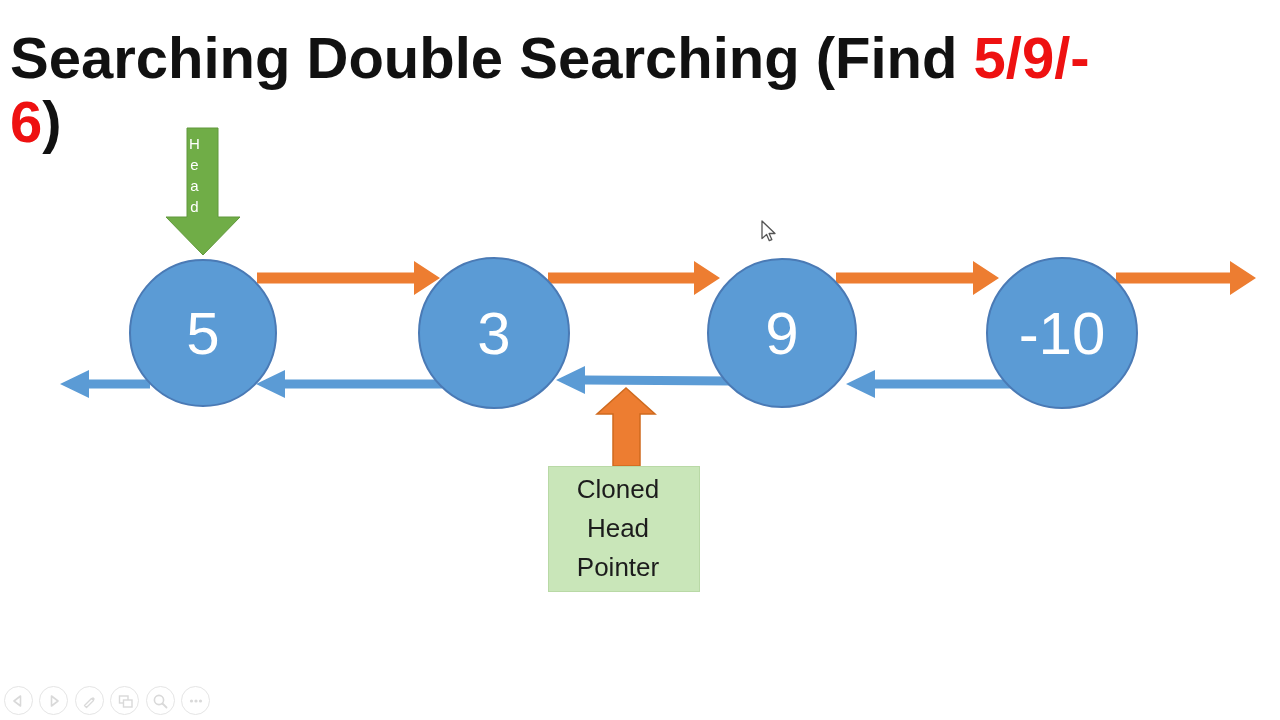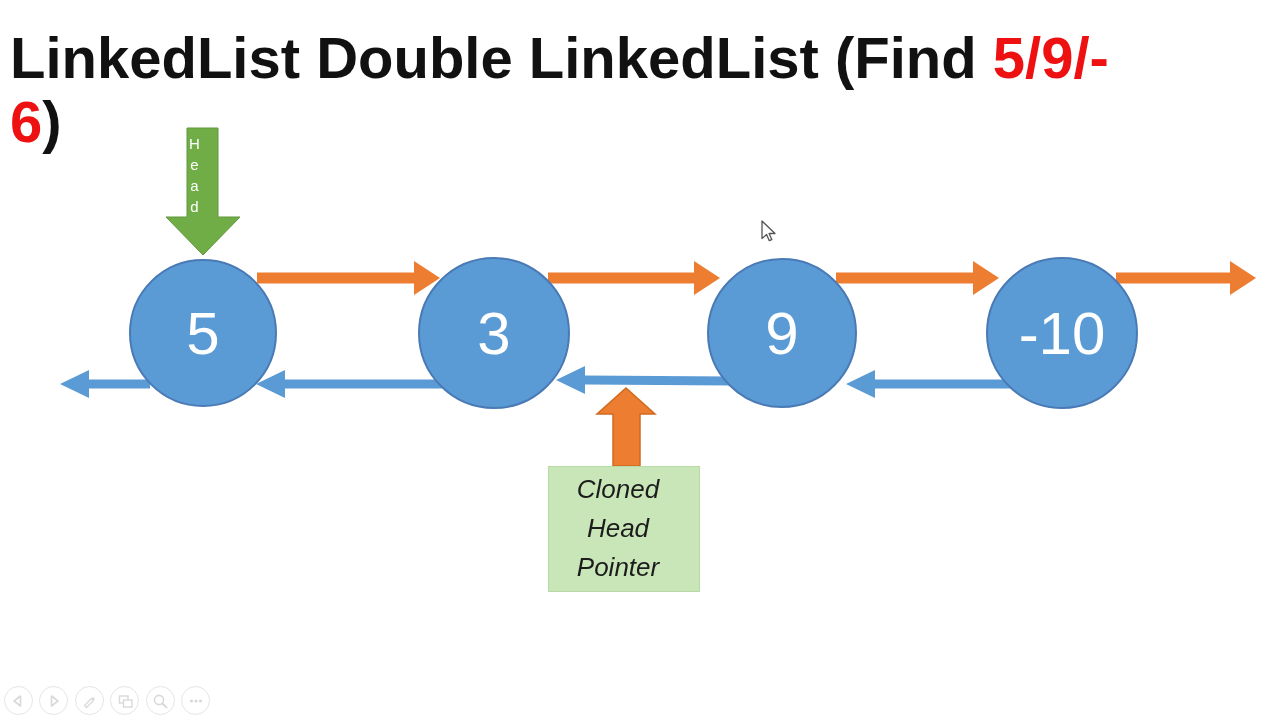--- a/index.html
+++ b/index.html
@@ -35,39 +35,38 @@
 
   
   .cloned-box{
     position:absolute;left:548px;top:466px;width:152px;height:126px;
     background:#c9e6b9;border:1px solid #b9d9a6;box-sizing:border-box;
   }
   .cloned-label{
     position:absolute;left:548px;top:470px;width:140px;
     font-size:26px;line-height:39px;font-weight:500;color:#1c1c1c;
     text-align:center;
-    font-style:italic;
   }
 
   
   .toolbar{position:absolute;left:0px;top:686px;height:32px;}
   .tb-btn{
     position:absolute;top:0;width:29px;height:29px;border-radius:50%;
     border:1.5px solid #e5e5e5;background:#ffffff;box-sizing:border-box;
     display:flex;align-items:center;justify-content:center;color:#d9d9d9;
   }
   .tb-btn svg{display:block;}
 </style>
 </head>
 <body>
 
 <div class="canvas">
 
   <div class="slide-title">
-    <div><span>LinkedList Double LinkedList (Find </span><span class="red">5/9/-</span></div>
+    <div><span>Searching Double Searching (Find </span><span class="red">5/9/-</span></div>
     <div><span class="red">6</span><span>)</span></div>
   </div>
 
   <svg class="diagram" width="1280" height="720" viewBox="0 0 1280 720">
 
     <polygon points="187,128 218,128 218,217 240,217 203,255 166,217 187,217" fill="#70ad47" stroke="#61983c" stroke-width="1"></polygon>
 
     <g fill="#ed7d31">
       <polygon points="257,272.5 414,272.5 414,261 440,278 414,295 414,283.5 257,283.5"></polygon>
       <polygon points="548,272.5 694,272.5 694,261 720,278 694,295 694,283.5 548,283.5"></polygon>

